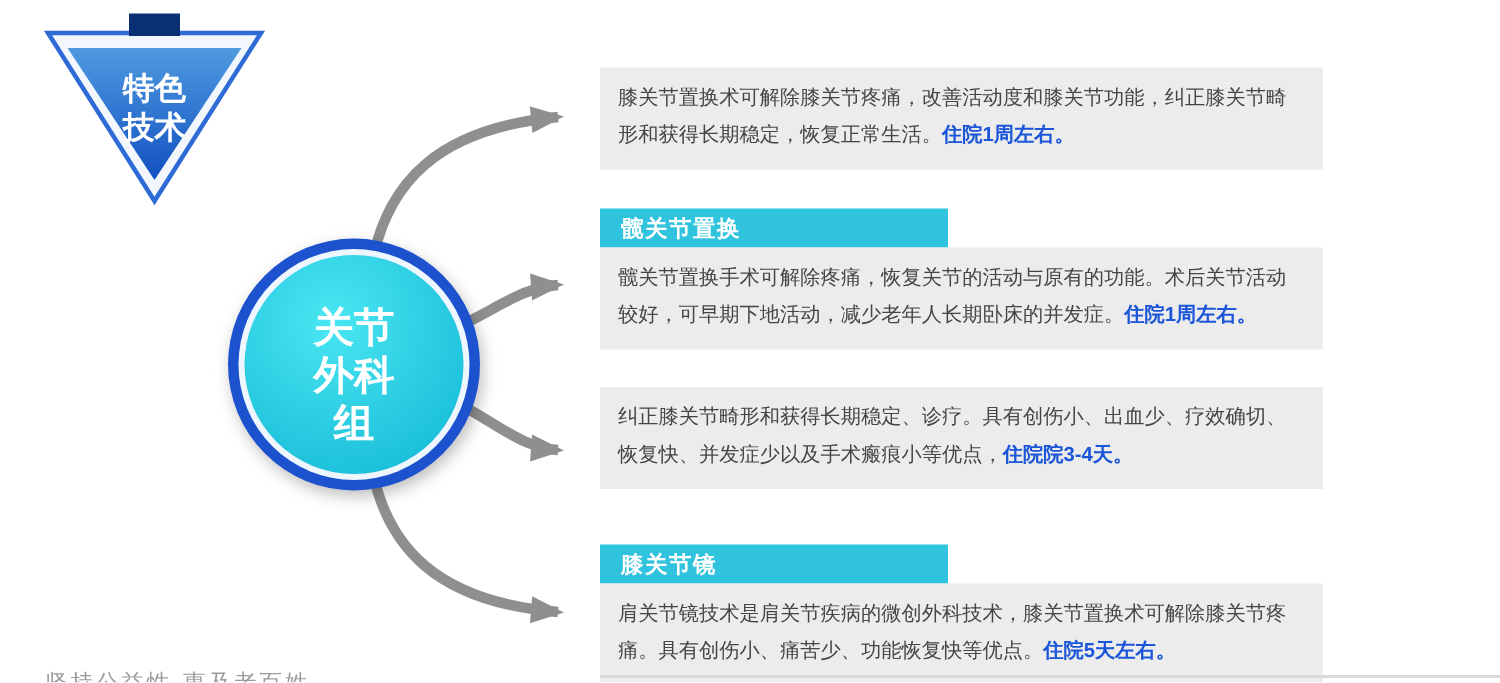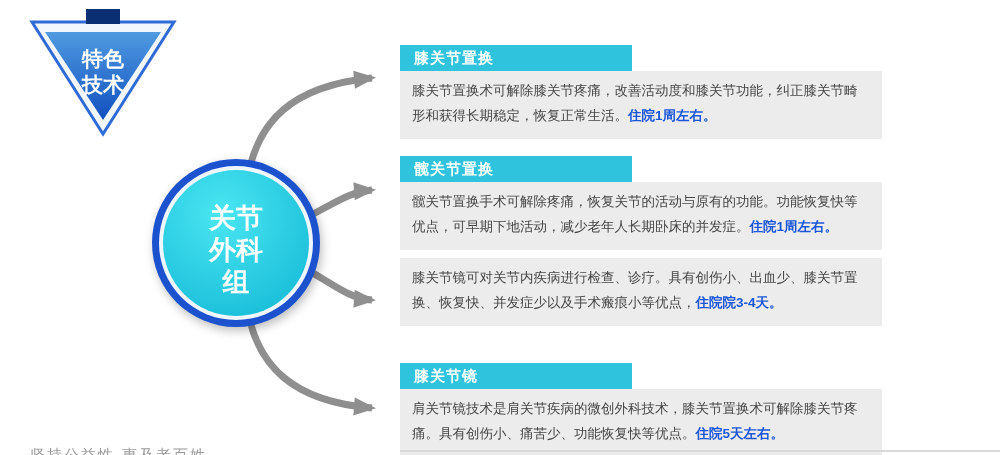--- a/index.html
+++ b/index.html
@@ -48,35 +48,32 @@
         <path d="M2,2 L24,11 L2,20 Z" fill="#8f8f8f"></path>
       </marker>
     </defs>
     <path d="M 245 200 C 250 115, 300 85, 372 78" fill="none" stroke="#8f8f8f" stroke-width="7" marker-end="url(#arrowhead)"></path>
     <path d="M 292 224 C 330 208, 345 192, 372 190" fill="none" stroke="#8f8f8f" stroke-width="7" marker-end="url(#arrowhead)"></path>
     <path d="M 292 262 C 330 280, 345 298, 372 300" fill="none" stroke="#8f8f8f" stroke-width="7" marker-end="url(#arrowhead)"></path>
     <path d="M 245 288 C 250 372, 300 402, 372 408" fill="none" stroke="#8f8f8f" stroke-width="7" marker-end="url(#arrowhead)"></path>
   </svg>
 
   <section class="block" style="top:45px">
-    <div class="block-header">
-      <span>膝关节置换</span>
-    </div>
     <div class="block-body"><span>膝关节置换术可解除膝关节疼痛，改善活动度和膝关节功能，纠正膝关节畸形和获得长期稳定，恢复正常生活。</span><span class="hl">住院1周左右。</span></div>
   </section>
 
-  <section class="block" style="top:156px">
+  <section class="block" style="top:139px">
     <div class="block-header">
       <span>髋关节置换</span>
     </div>
-    <div class="block-body"><span>髋关节置换手术可解除疼痛，恢复关节的活动与原有的功能。功能恢复快等优点，可早期下地活动，减少老年人长期卧床的并发症。</span><span class="hl">住院1周左右。</span></div>
+    <div class="block-body"><span>髋关节置换手术可解除疼痛，恢复关节的活动与原有的功能。术后关节活动较好，可早期下地活动，减少老年人长期卧床的并发症。</span><span class="hl">住院1周左右。</span></div>
   </section>
 
   <section class="block" style="top:258px">
-    <div class="block-body"><span>膝关节镜可对关节内疾病进行检查、诊疗。具有创伤小、出血少、膝关节置换、恢复快、并发症少以及手术瘢痕小等优点，</span><span class="hl">住院院3-4天。</span></div>
+    <div class="block-body"><span>纠正膝关节畸形和获得长期稳定、诊疗。具有创伤小、出血少、疗效确切、恢复快、并发症少以及手术瘢痕小等优点，</span><span class="hl">住院院3-4天。</span></div>
   </section>
 
   <section class="block" style="top:363px">
     <div class="block-header">
       <span>膝关节镜</span>
     </div>
     <div class="block-body"><span>肩关节镜技术是肩关节疾病的微创外科技术，膝关节置换术可解除膝关节疼痛。具有创伤小、痛苦少、功能恢复快等优点。</span><span class="hl">住院5天左右。</span></div>
   </section>
 
   <svg id="hub" width="172" height="172" viewBox="0 0 172 172">

